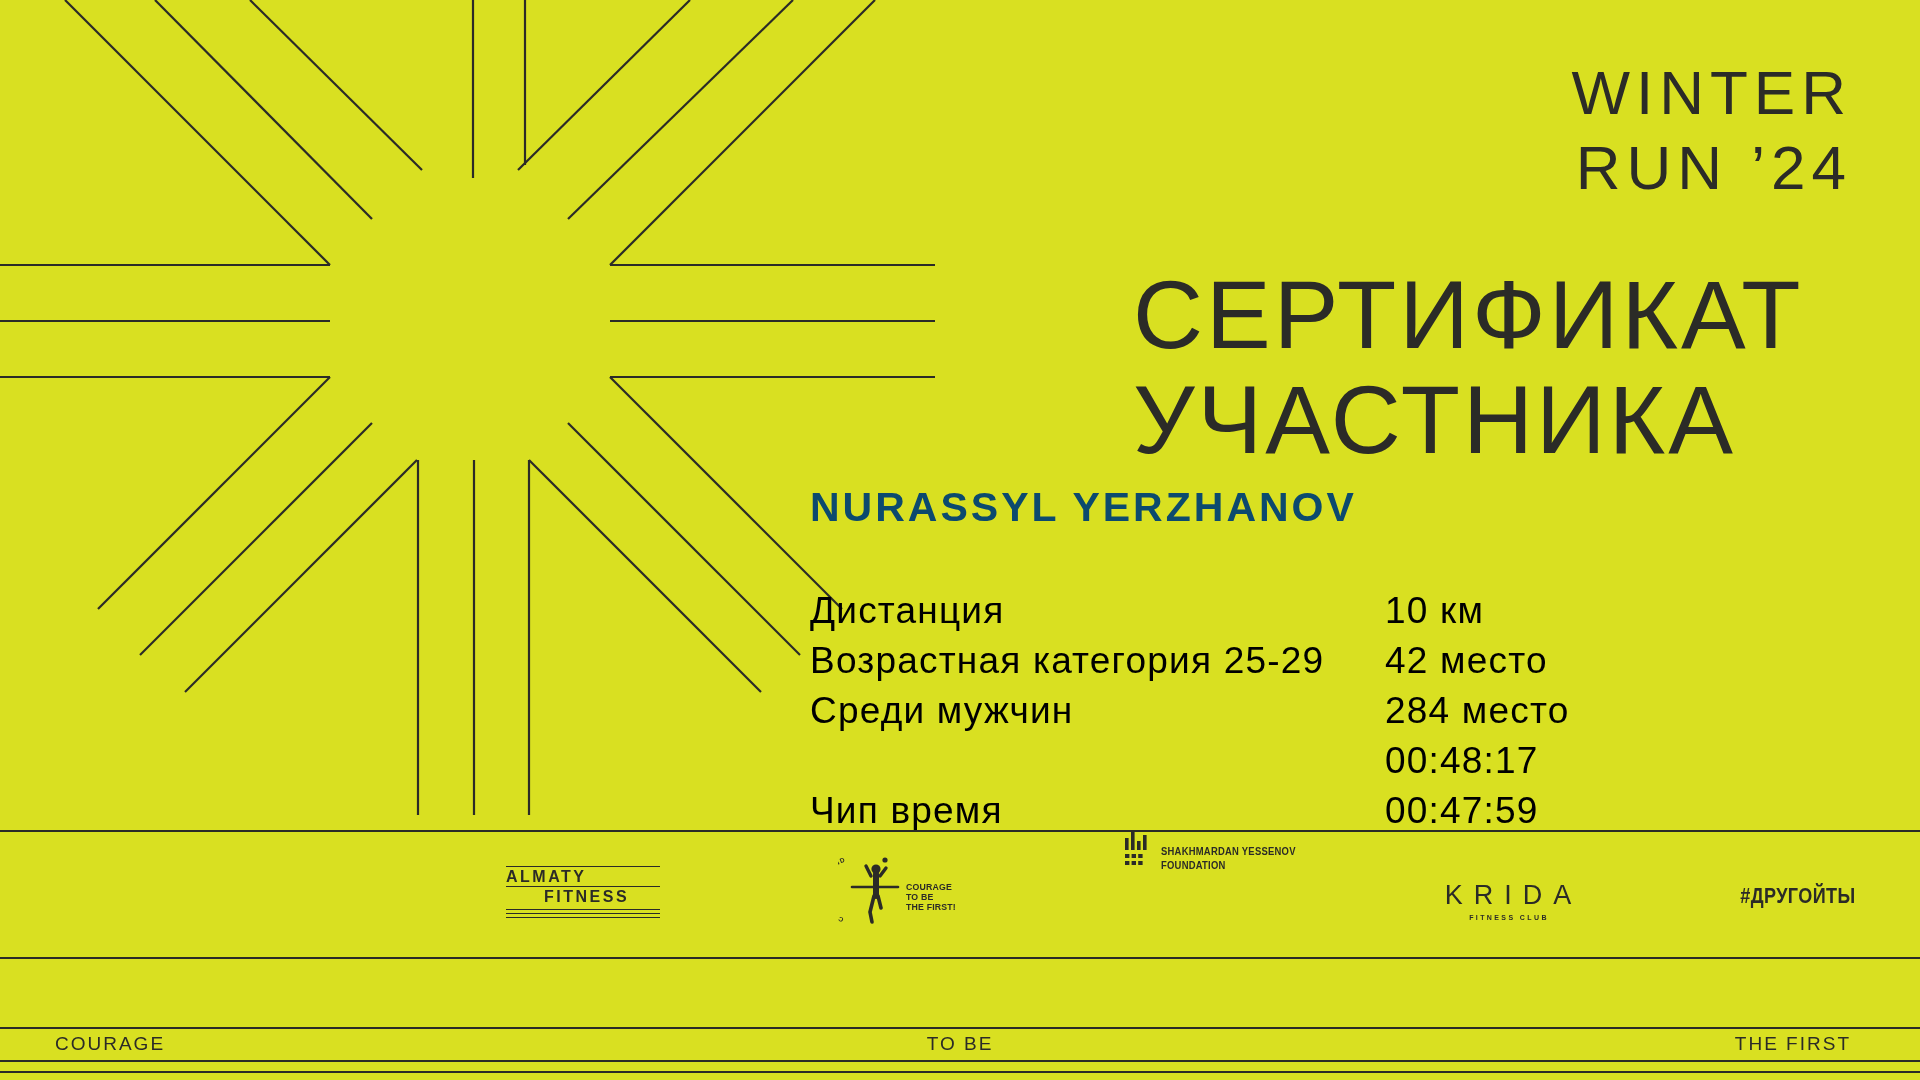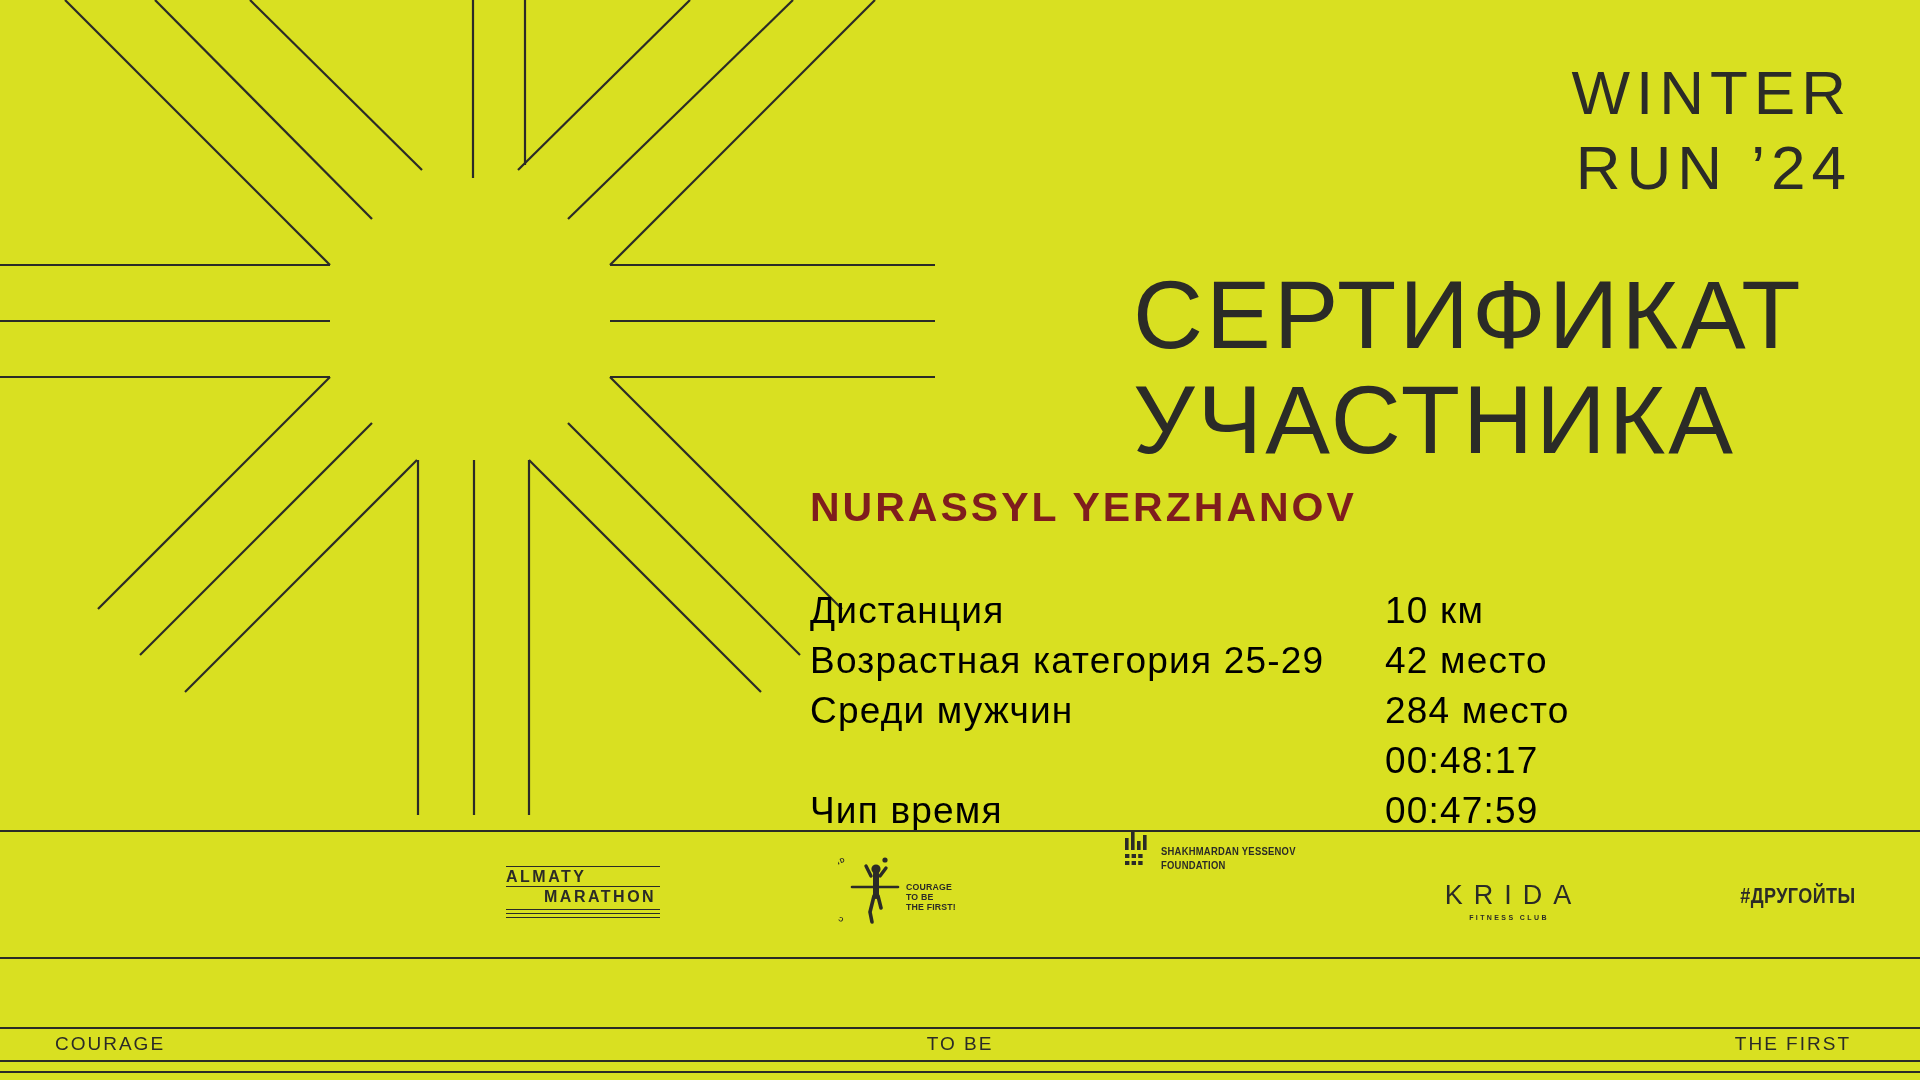--- a/index.html
+++ b/index.html
@@ -14,21 +14,21 @@
   .event-title{
     position:absolute;top:62px;right:68px;text-align:right;
     font-size:62px;font-weight:500;letter-spacing:6px;line-height:1.0;color:#2b2b27;
   }
   .event-title .l2{display:block;margin-top:13px;}
   
   .cert-line{position:absolute;left:1133px;line-height:1;font-size:97px;font-weight:500;letter-spacing:3px;color:#2b2b27;white-space:nowrap;}
   #cert1{top:266px;}
   #cert2{top:371px;}
   
-  .name{position:absolute;left:810px;top:484px;font-size:41px;font-weight:800;letter-spacing:3px;color:#7f1d1d;white-space:nowrap;}
+  .name{position:absolute;left:810px;top:484px;font-size:41px;font-weight:800;letter-spacing:3px;color:#0c4a6e;white-space:nowrap;}
   
   .results{position:absolute;left:810px;top:586px;width:760px;}
   .res-row{position:relative;height:50px;}
   .res-label,.res-value{font-size:37px;font-weight:500;letter-spacing:1.2px;color:#000000;white-space:nowrap;line-height:50px;}
   .res-label{position:absolute;left:0;top:0;}
   .res-value{position:absolute;left:575px;top:0;}
   
   .rule{position:absolute;left:0;width:1920px;height:0;border-top:2px solid #2b2b27;}
   
   .sponsor{position:absolute;color:#2b2b27;}
@@ -139,21 +139,21 @@
   <div class="rule" style="top:957px"></div>
   <div class="rule" style="top:1027px"></div>
   <div class="rule" style="top:1060px"></div>
   <div class="rule" style="top:1071px"></div>
 
 
   <div class="sponsor" id="almaty">
     <div class="am-line"></div>
     <div class="am-word">ALMATY</div>
     <div class="am-line"></div>
-    <div class="am-word w2">MARATHON</div>
+    <div class="am-word w2">FITNESS</div>
     <div class="am-line am-thin"></div>
     <div class="am-line am-thin"></div>
     <div class="am-line am-thin"></div>
   </div>
 
   <div class="sponsor" id="fund">
     <svg width="62" height="74" viewBox="0 0 62 74">
       <defs>
         <path id="fundArc" d="M 6,62 A 29,29 0 0 1 26,6" fill="none"></path>
       </defs>

